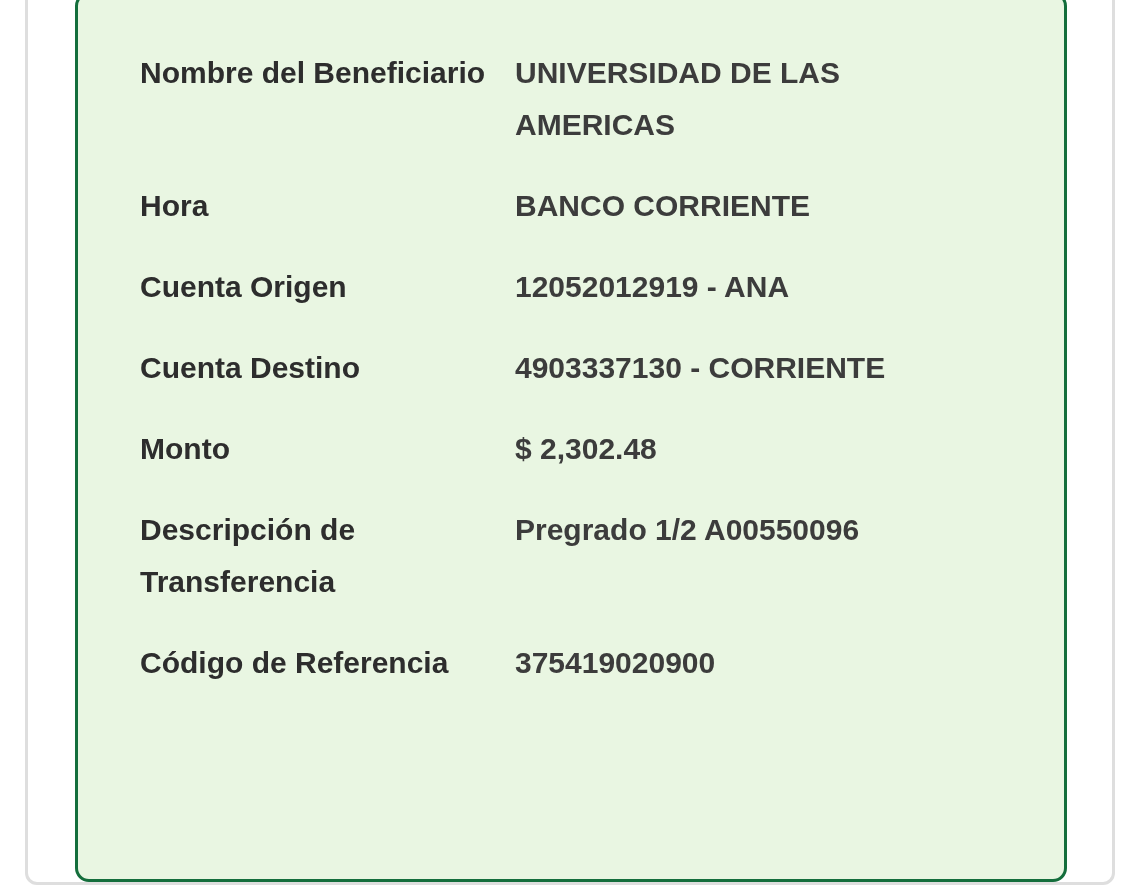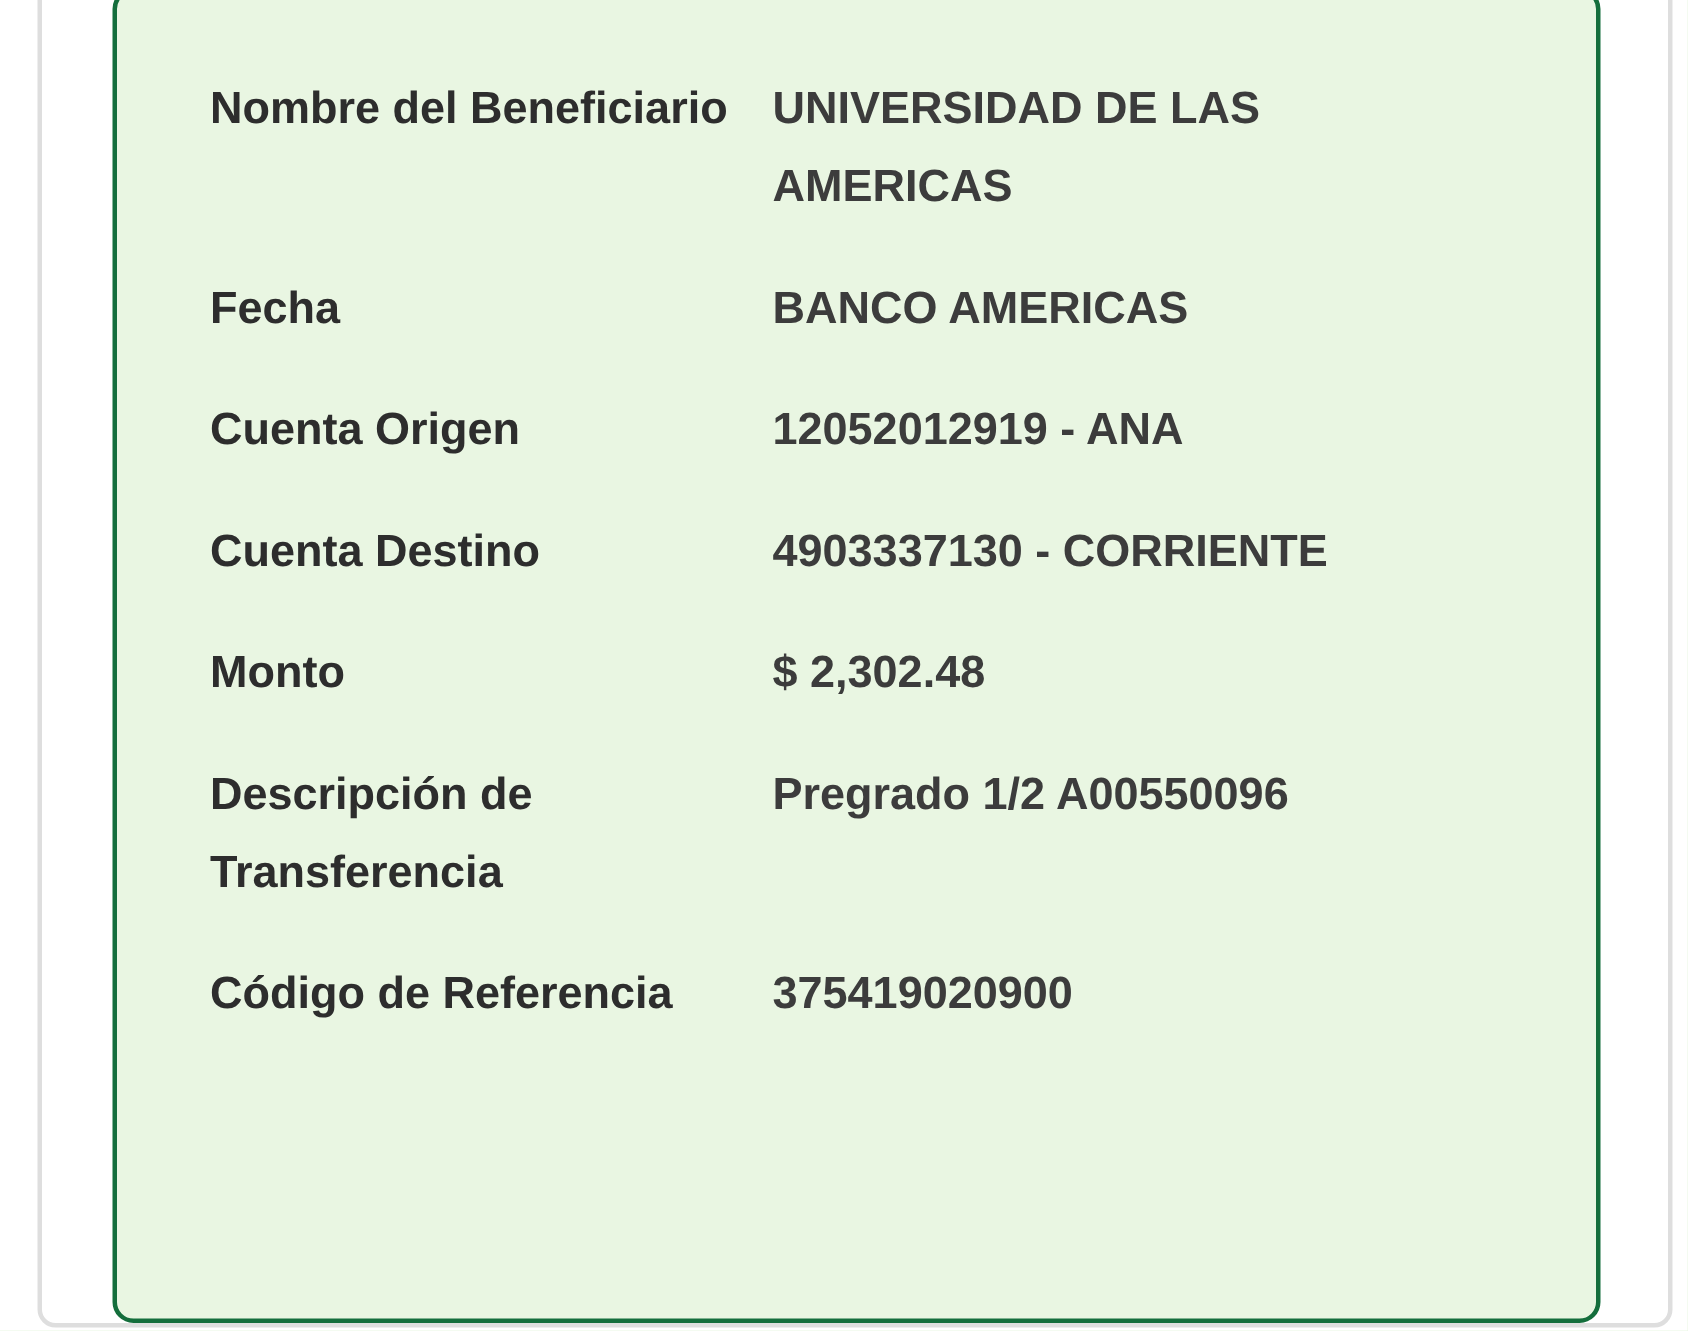--- a/index.html
+++ b/index.html
@@ -71,22 +71,22 @@
 <div class="outer-frame"></div>
 
 <div class="receipt-card">
   <div class="card-content" id="rows-container">
   <div class="receipt-row">
     <div class="field-label">Nombre del Beneficiario</div>
     <div class="field-value">UNIVERSIDAD DE LAS AMERICAS</div>
   </div>
 
   <div class="receipt-row">
-    <div class="field-label">Fecha</div>
-    <div class="field-value">BANCO AMERICAS</div>
+    <div class="field-label">Hora</div>
+    <div class="field-value">BANCO CORRIENTE</div>
   </div>
 
   <div class="receipt-row">
     <div class="field-label">Cuenta Origen</div>
     <div class="field-value">12052012919 - ANA</div>
   </div>
 
   <div class="receipt-row">
     <div class="field-label">Cuenta Destino</div>
     <div class="field-value">4903337130 - CORRIENTE</div>

